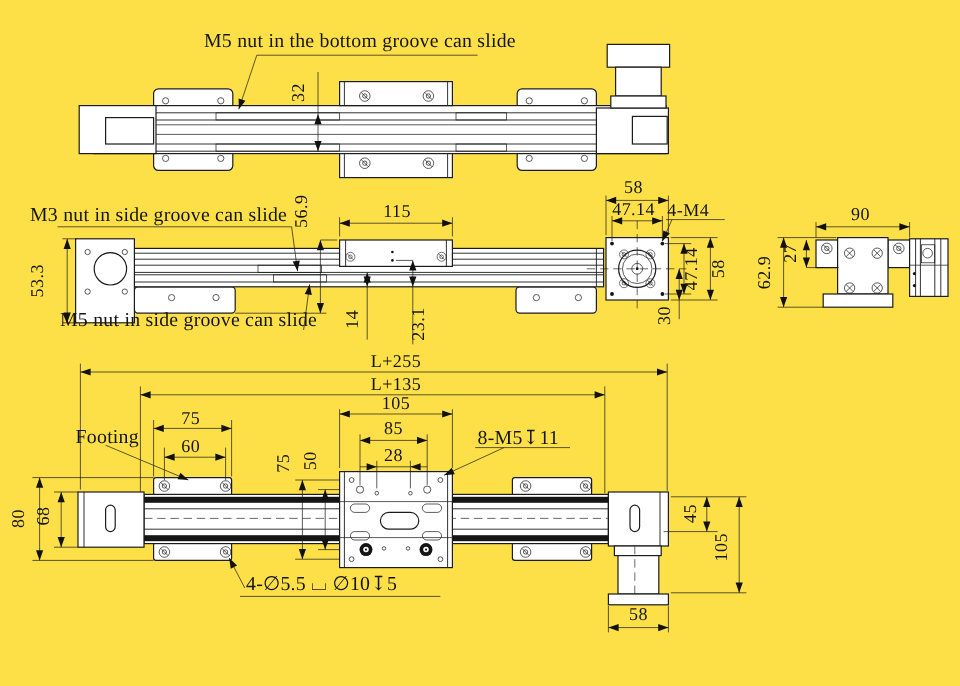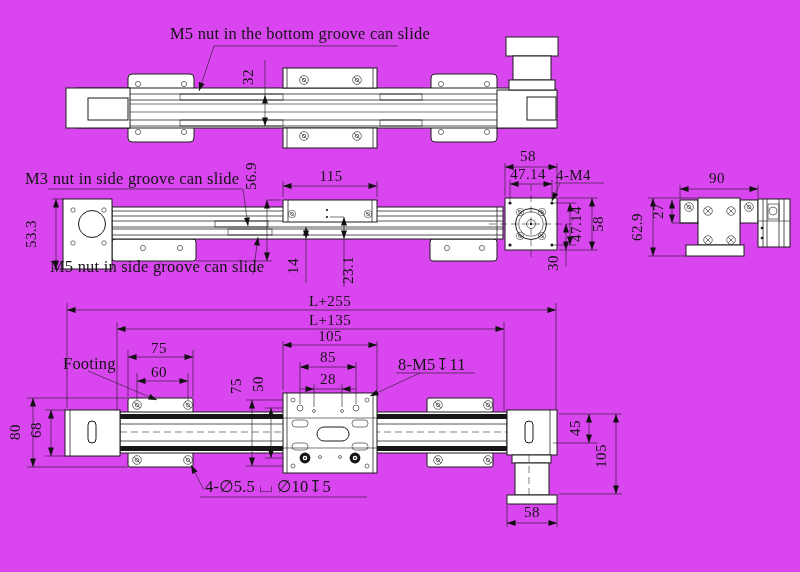--- a/index.html
+++ b/index.html
@@ -1,16 +1,16 @@
 <!DOCTYPE html>
 <html><head>
 <meta charset="utf-8">
 <style>
   html,body{margin:0;padding:0;background:#fff;}
-  #stage{position:relative;width:800px;height:572px;background:#d946ef;overflow:hidden;}
+  #stage{position:relative;width:800px;height:572px;background:#fde047;overflow:hidden;}
   svg text{font-family:"Liberation Serif","DejaVu Serif","DejaVu Sans",serif;font-size:15px;fill:#141414;letter-spacing:.4px;}
   svg text.note{font-size:16.5px;letter-spacing:.2px;}
   .ol{stroke:#1c1c1c;stroke-width:1;fill:none}
   .fw{fill:#fff;stroke:#1c1c1c;stroke-width:1}
   .t7{stroke:#1c1c1c;stroke-width:.75;fill:none}
   .th{stroke:#1c1c1c;stroke-width:.6;fill:none}
   .dsh{stroke:#1c1c1c;stroke-width:.55;fill:none;stroke-dasharray:7 4}
   .blk{fill:#161616;stroke:none}
 </style>
 </head>

